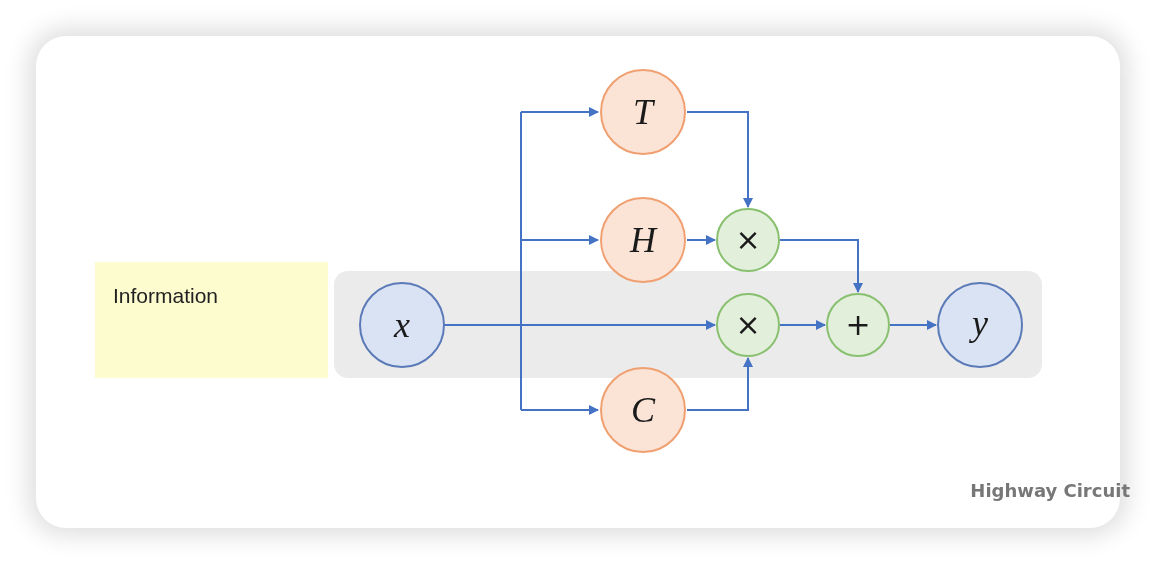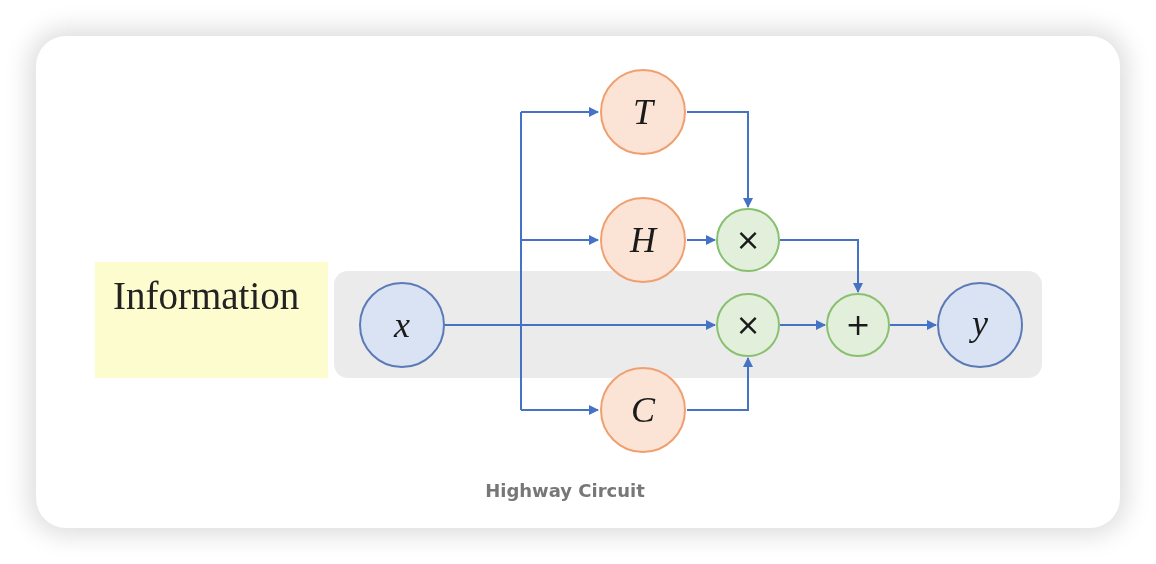--- a/index.html
+++ b/index.html
@@ -1,24 +1,24 @@
 <!DOCTYPE html>
 <html><head>
 <meta charset="utf-8">
 <style>
   html,body{margin:0;padding:0;}
   body{width:1156px;height:564px;background:#ffffff;position:relative;overflow:hidden;font-family:"Liberation Sans",sans-serif;}
   .card{position:absolute;left:36px;top:36px;width:1084px;height:492px;background:#ffffff;border-radius:30px;
         box-shadow:0 0 24px 8px rgba(0,0,0,0.13);}
   .highway-band{position:absolute;left:334px;top:271px;width:708px;height:107px;background:#ebebeb;border-radius:14px;}
   .info-label{position:absolute;left:95px;top:262px;width:233px;height:116px;background:#fdfcce;
-        font-family:Liberation Serif, serif;font-size:39px;line-height:48px;color:#222;box-sizing:border-box;padding:10px 16px 0 18px;}
+        font-family:Liberation Sans, sans-serif;font-size:21px;line-height:48px;color:#222;box-sizing:border-box;padding:10px 16px 0 18px;}
   .info-label span{display:block;}
   svg.diagram{position:absolute;left:0;top:0;}
-  .caption{position:absolute;left:0;width:1130px;top:480px;text-align:center;font-family:"DejaVu Sans",sans-serif;
+  .caption{position:absolute;left:0;width:1130px;top:480px;text-align:right;font-family:"DejaVu Sans",sans-serif;
         font-weight:bold;font-size:18px;color:#777777;}
   .node-text{font-family:"Liberation Serif",serif;font-style:italic;font-size:36px;fill:#1a1a1a;}
   .op-text{font-family:"DejaVu Sans",sans-serif;font-size:30px;fill:#1a1a1a;}
 </style>
 </head>
 <body>
 
 <div class="card"></div>
 <div class="highway-band"></div>
 

